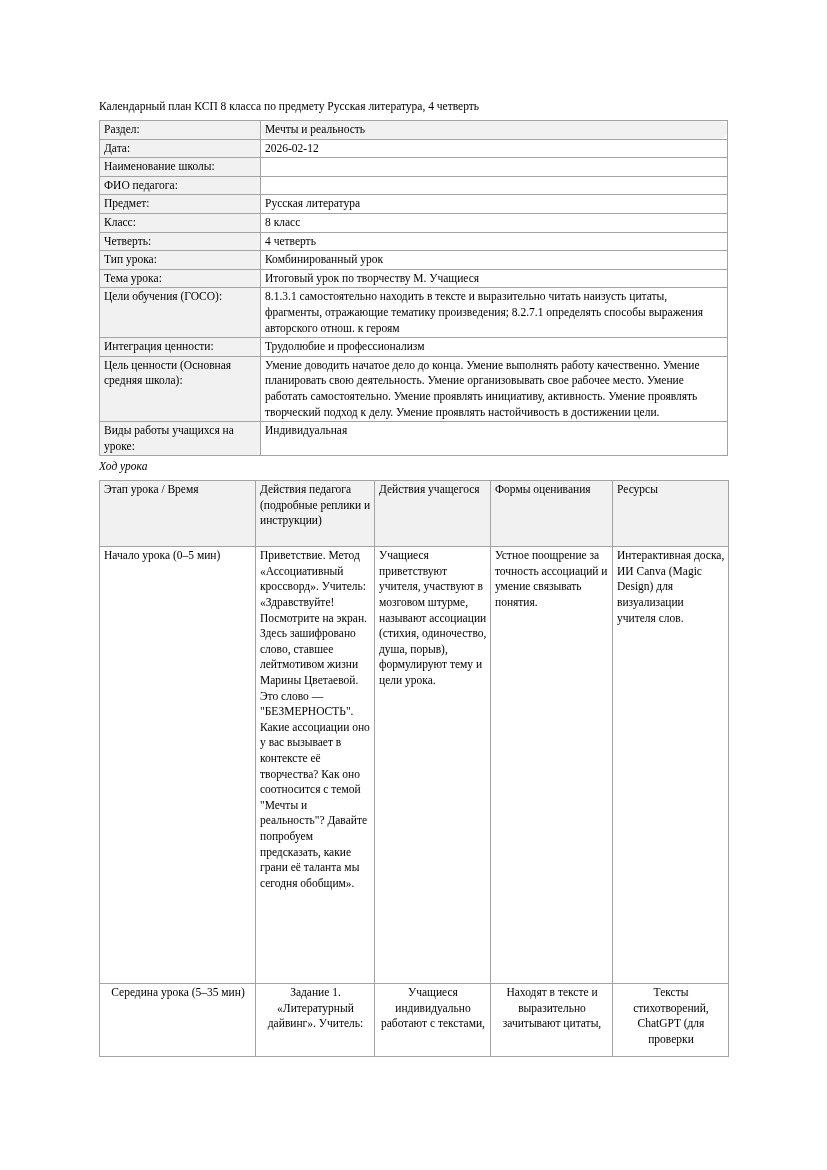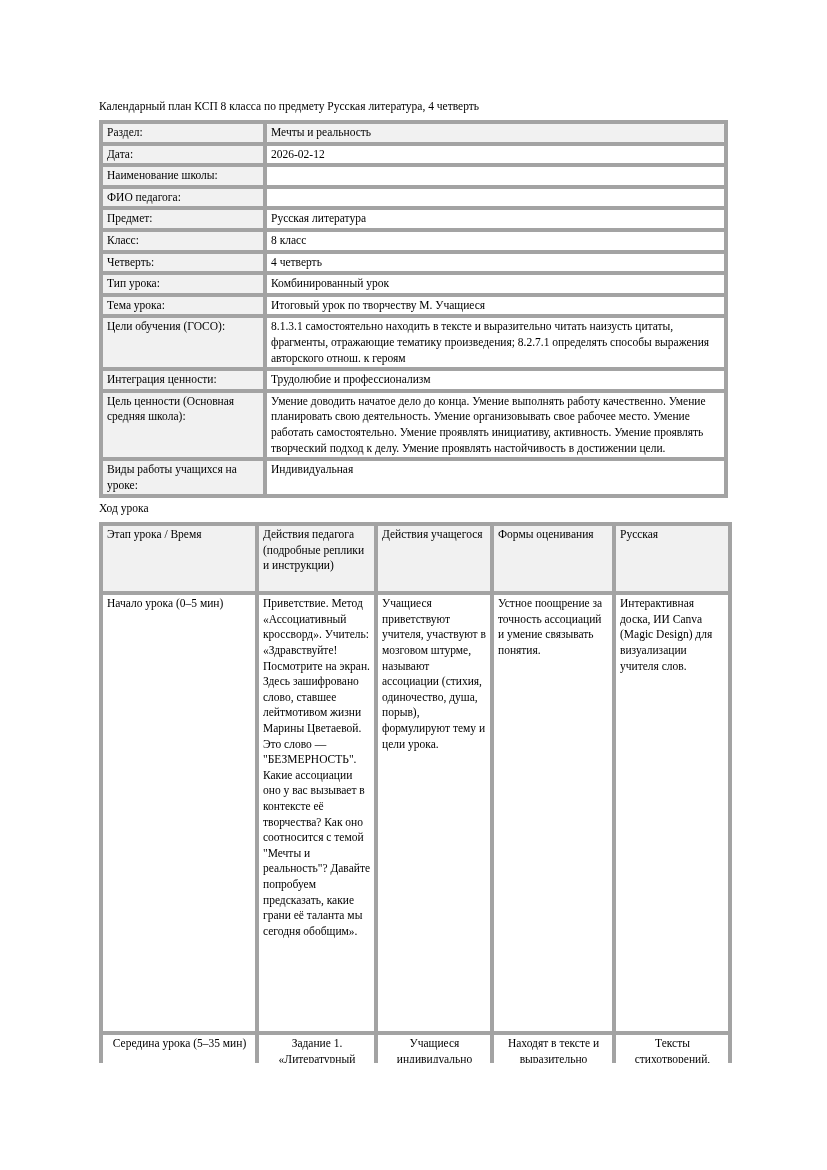--- a/index.html
+++ b/index.html
@@ -27,21 +27,21 @@
     margin: 0 0 7px 0;
     white-space: nowrap;
   }
   table {
     border-collapse: collapse;
     table-layout: fixed;
     width: 629px;
     font-size: 11.5px;
   }
   table td {
-    border: 4px solid #a3a3a3;
+    border: 1px solid #a3a3a3;
     padding: 1px 3px 1px 4px;
     vertical-align: top;
     line-height: 15.6px;
     word-wrap: break-word;
     overflow-wrap: break-word;
     hyphens: none;
     font-family: Liberation Serif, serif;
   }
   
   .info-table .k {
@@ -52,20 +52,21 @@
     background: #ffffff;
     border-radius: 9px;
   }
   .info-table tr:first-child .v {
     background: #f1f1f1;
   }
   .section-label {
     font-size: 11.5px;
     line-height: 15px;
     margin: 3px 0 6px 0;
+    font-style: italic;
   }
   
   .plan-table col.c1 { width: 156px; }
   .plan-table col.c2 { width: 119px; }
   .plan-table col.c3 { width: 116px; }
   .plan-table col.c4 { width: 122px; }
   .plan-table col.c5 { width: 116px; }
   .plan-table thead td {
     background: #f1f1f1;
     height: 63px;
@@ -154,21 +155,21 @@
       <col class="c3">
       <col class="c4">
       <col class="c5">
     </colgroup>
     <thead>
       <tr>
         <td>Этап урока / Время</td>
         <td>Действия педагога (подробные реплики и инструкции)</td>
         <td>Действия учащегося</td>
         <td>Формы оценивания</td>
-        <td>Русская</td>
+        <td>Ресурсы</td>
       </tr>
     </thead>
     <tbody>
       <tr class="row-start">
         <td>Начало урока (0–5 мин)</td>
         <td>Приветствие. Метод «Ассоциативный кроссворд». Учитель: «Здравствуйте! Посмотрите на экран. Здесь зашифровано слово, ставшее лейтмотивом жизни Марины Цветаевой. Это слово — "БЕЗМЕРНОСТЬ". Какие ассоциации оно у вас вызывает в контексте её творчества? Как оно соотносится с темой "Мечты и реальность"? Давайте попробуем предсказать, какие грани её таланта мы сегодня обобщим».</td>
         <td>Учащиеся приветствуют учителя, участвуют в мозговом штурме, называют ассоциации (стихия, одиночество, душа, порыв), формулируют тему и цели урока.</td>
         <td>Устное поощрение за точность ассоциаций и умение связывать понятия.</td>
         <td>Интерактивная доска, ИИ Canva (Magic Design) для визуализации учителя слов.</td>
       </tr>

